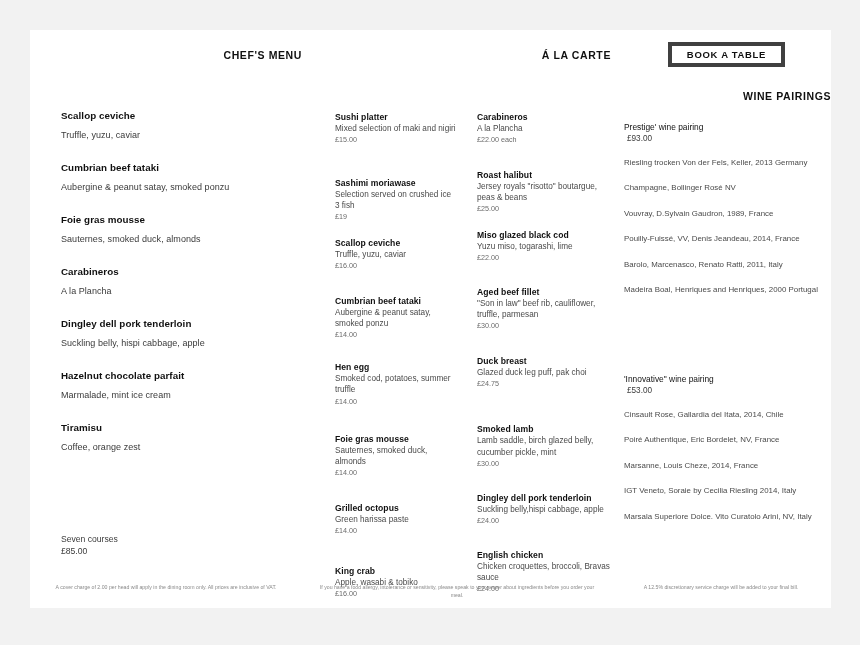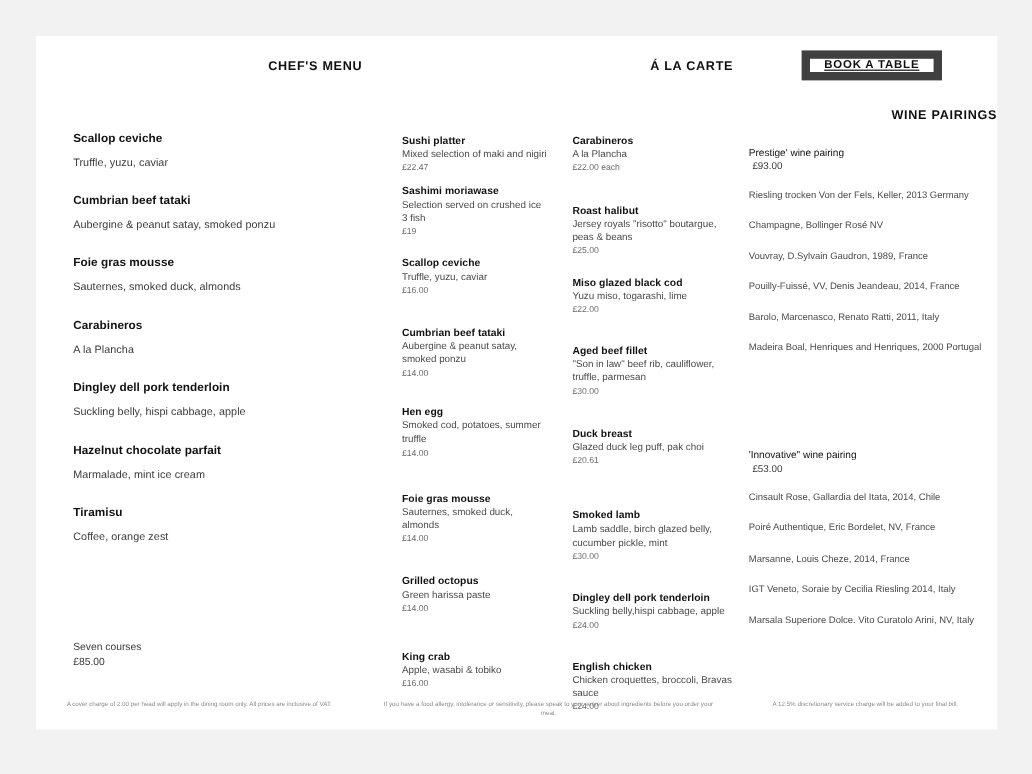--- a/index.html
+++ b/index.html
@@ -58,32 +58,31 @@
   .alacarte-title { position: absolute; left: 0; top: 19px; width: 309px; }
   .wine-title { position: absolute; left: 0; top: 60px; width: 220px; }
 
   
   .book-btn {
     position: absolute;
     left: 57px;
     top: 12px;
     width: 117px;
     height: 25px;
-    border: 7px solid #404040;
+    border: 4px solid #404040;
     background: #ffffff;
     display: flex;
     align-items: center;
     justify-content: center;
     font-size: 9.5px;
     font-weight: bold;
     letter-spacing: 0.7px;
     color: #101010;
     box-sizing: border-box;
     cursor: pointer;
-    text-decoration: underline;
   }
 
   
   .chefs-list {
     position: absolute;
     left: 31px;
     top: 80px;
     width: 230px;
   }
   .chefs-item { margin-bottom: 22px; }
@@ -224,24 +223,24 @@
       <div>£85.00</div>
     </div>
 
     <div class="footer footer-chefs">A cover charge of 2.00 per head will apply in the dining room only. All prices are inclusive of VAT.</div>
   </div>
 
   <div class="col-alacarte">
     <div class="section-title alacarte-title">Á LA CARTE</div>
 
     <div class="ac-left">
-      <div class="ac-item" style="margin-bottom:10px">
+      <div class="ac-item" style="margin-bottom:34px">
         <p class="dish">Sushi platter</p>
         <p class="desc">Mixed selection of maki and nigiri</p>
-        <p class="price">£22.47</p>
+        <p class="price">£15.00</p>
       </div>
       <div class="ac-item" style="margin-bottom:17px">
         <p class="dish">Sashimi moriawase</p>
         <p class="desc">Selection served on crushed ice 3 fish</p>
         <p class="price">£19</p>
       </div>
       <div class="ac-item" style="margin-bottom:26px">
         <p class="dish">Scallop ceviche</p>
         <p class="desc">Truffle, yuzu, caviar</p>
         <p class="price">£16.00</p>
@@ -290,21 +289,21 @@
         <p class="price">£22.00</p>
       </div>
       <div class="ac-item" style="margin-bottom:26px">
         <p class="dish">Aged beef fillet</p>
         <p class="desc">"Son in law" beef rib, cauliflower, truffle, parmesan</p>
         <p class="price">£30.00</p>
       </div>
       <div class="ac-item" style="margin-bottom:36px">
         <p class="dish">Duck breast</p>
         <p class="desc">Glazed duck leg puff, pak choi</p>
-        <p class="price">£20.61</p>
+        <p class="price">£24.75</p>
       </div>
       <div class="ac-item" style="margin-bottom:25px">
         <p class="dish">Smoked lamb</p>
         <p class="desc">Lamb saddle, birch glazed belly, cucumber pickle, mint</p>
         <p class="price">£30.00</p>
       </div>
       <div class="ac-item" style="margin-bottom:25px">
         <p class="dish">Dingley dell pork tenderloin</p>
         <p class="desc">Suckling belly,hispi cabbage, apple</p>
         <p class="price">£24.00</p>

